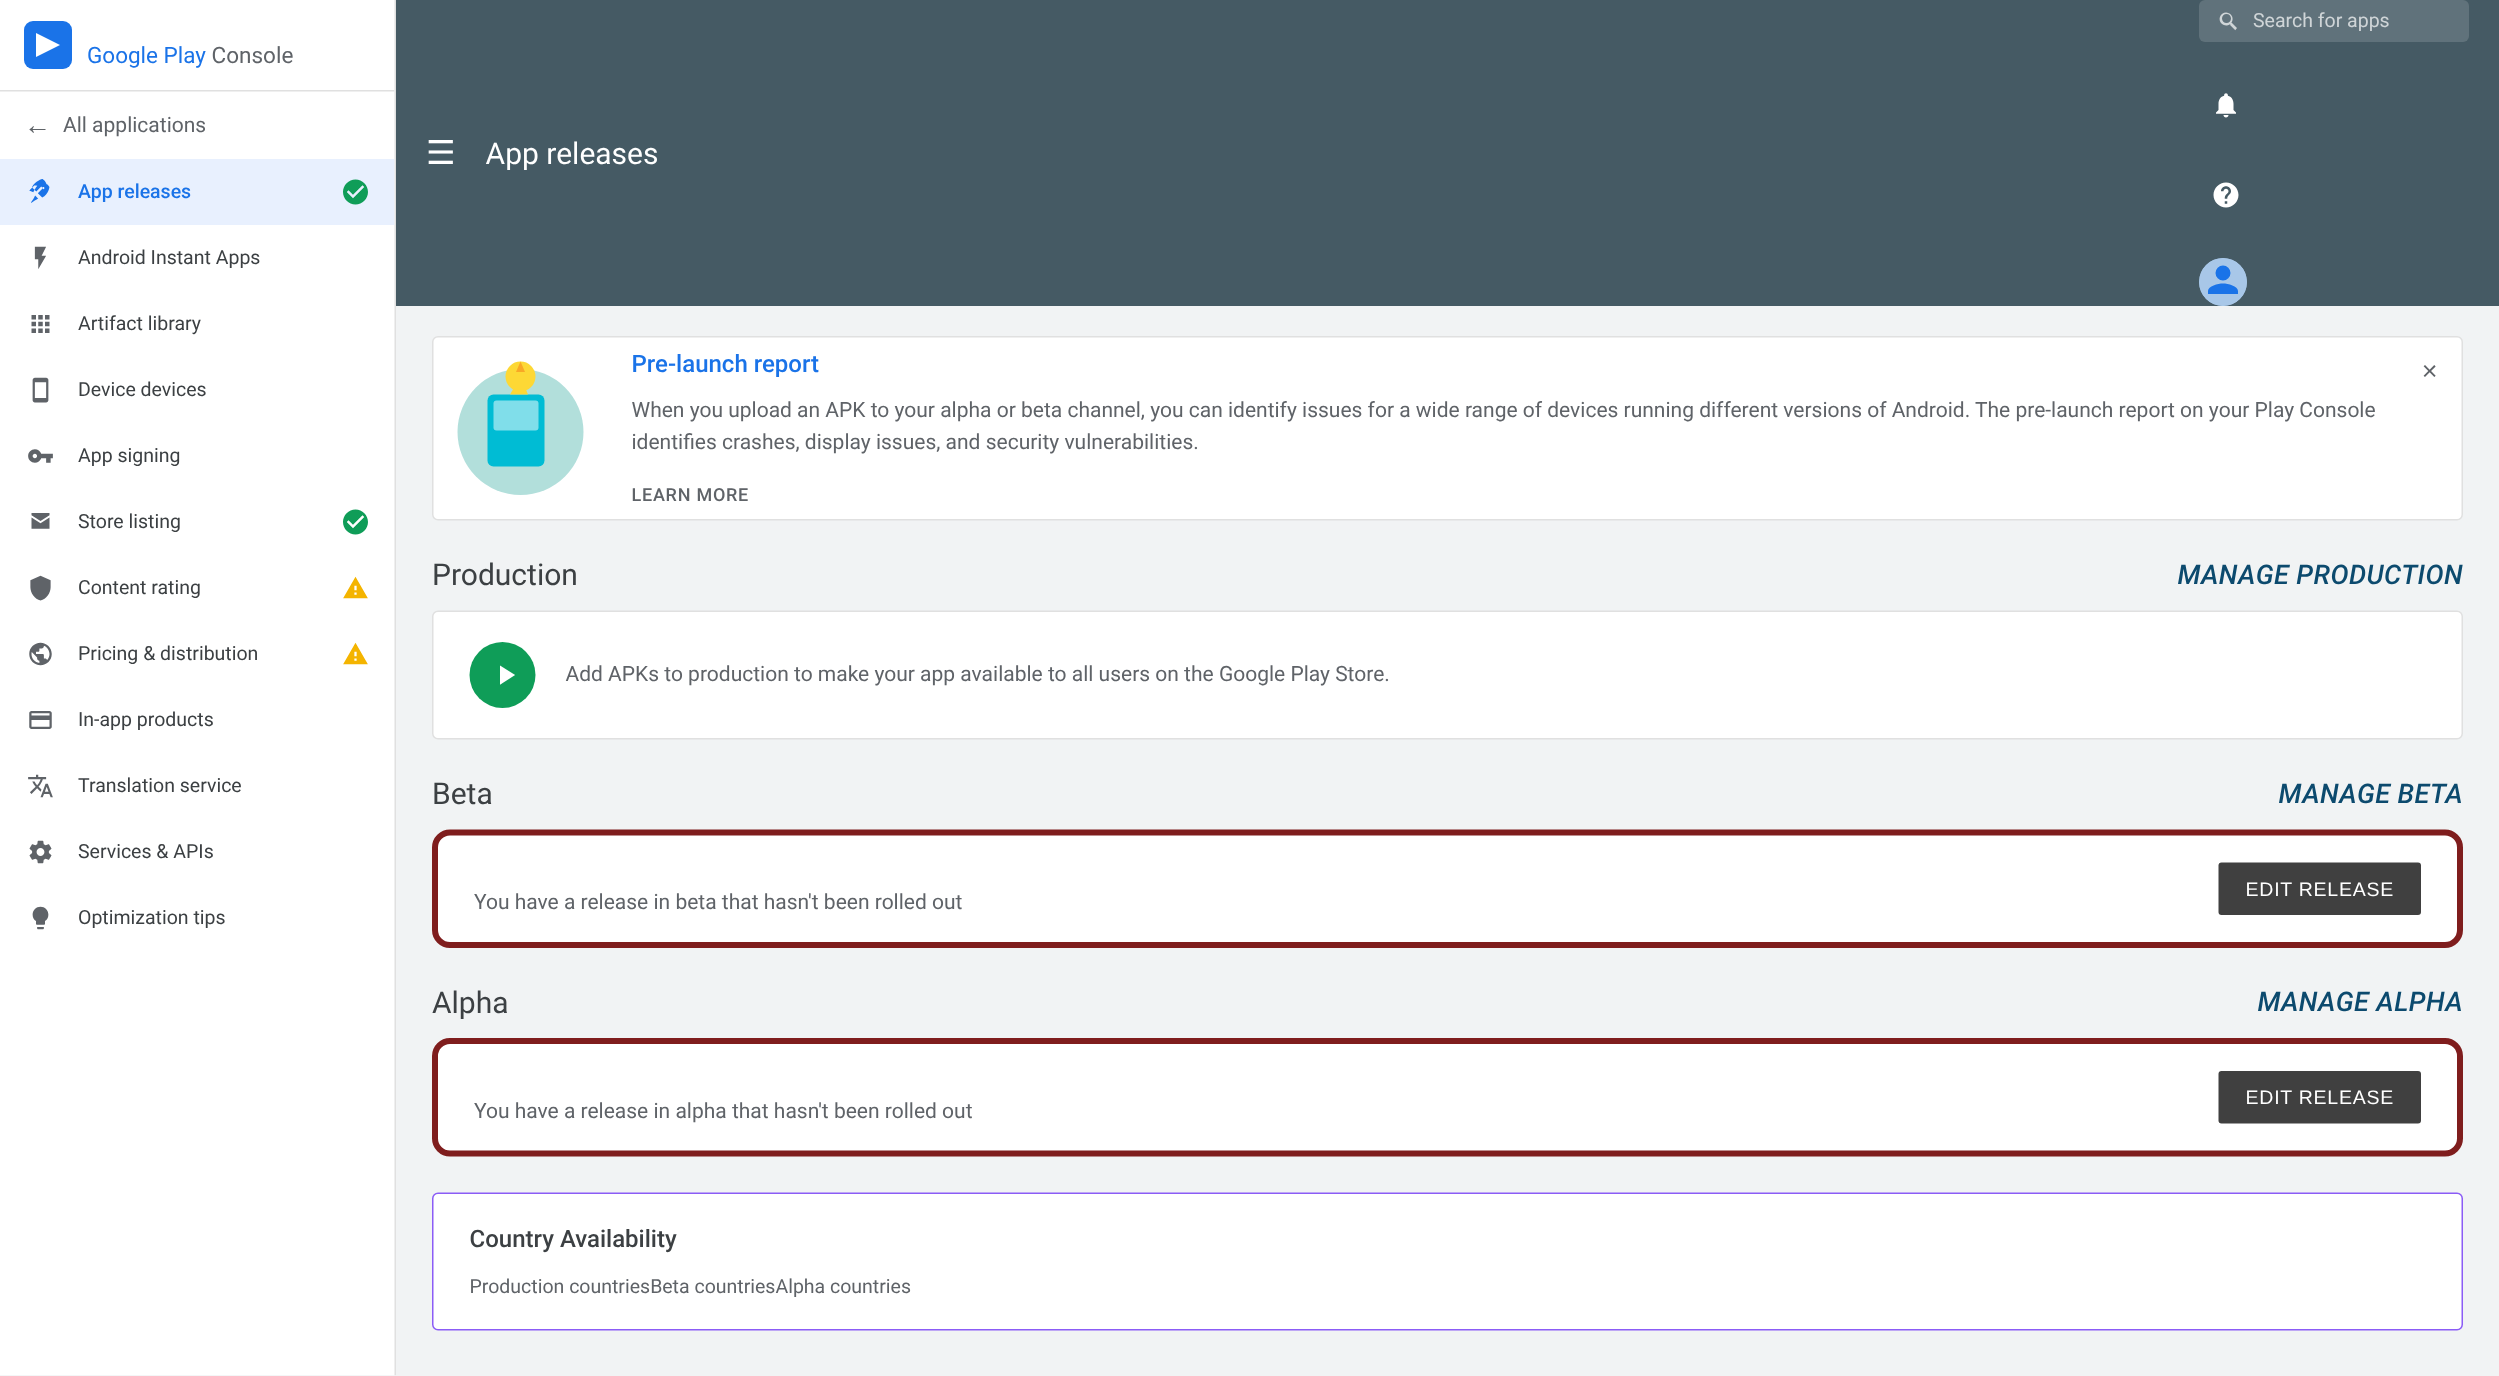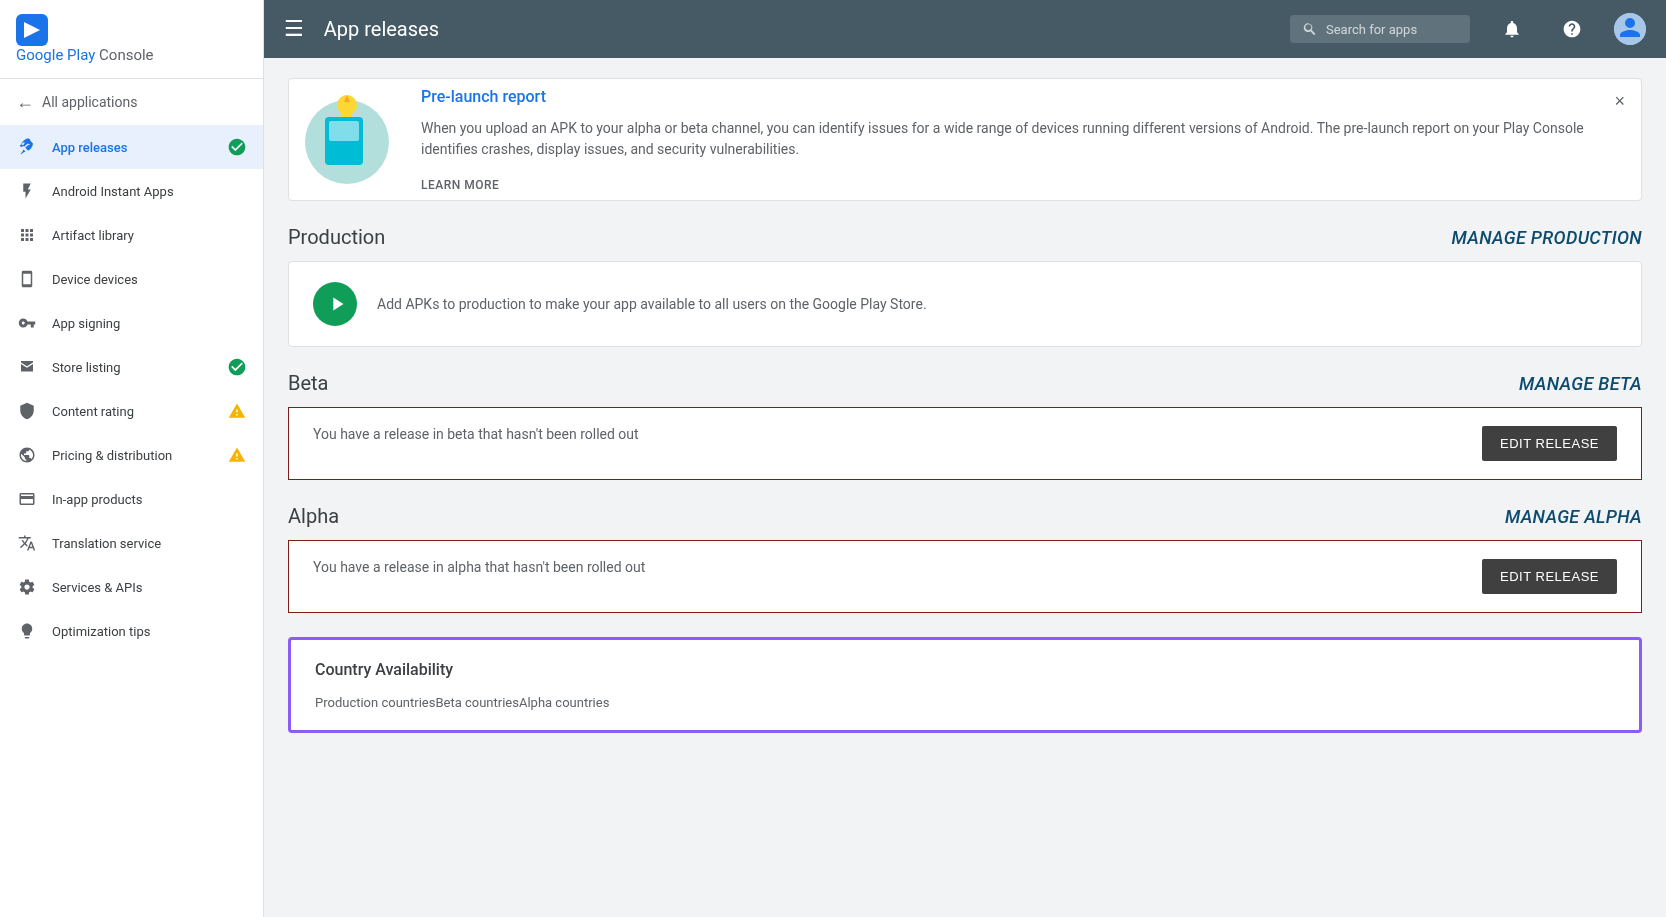--- a/index.html
+++ b/index.html
@@ -3,41 +3,41 @@
   <meta charset="utf-8">
   <style>
     * { box-sizing: border-box; margin: 0; padding: 0; }
     body { font-family: 'Roboto', Arial, sans-serif; font-size: 14px; background: #f1f3f4; color: #3c4043; }
 
     
     .app-layout { display: flex; height: 917px; width: 1666px; overflow: hidden; }
 
     
     .sidebar { width: 264px; background: #fff; border-right: 1px solid #e0e0e0; display: flex; flex-direction: column; flex-shrink: 0; overflow-y: auto; }
-    .sidebar-logo { display: flex; align-items: flex-start; padding: 14px 16px; border-bottom: 1px solid #e0e0e0; min-height: 58px; flex-direction: column; }
+    .sidebar-logo { display: flex; align-items: flex-end; padding: 14px 16px; border-bottom: 1px solid #e0e0e0; min-height: 58px; }
     .sidebar-logo-icon { width: 32px; height: 32px; margin-right: 10px; flex-shrink: 0; }
     .sidebar-back { display: flex; align-items: center; padding: 12px 16px; color: #5f6368; cursor: pointer; font-size: 14px; }
     .back-arrow { margin-right: 8px; font-size: 18px; }
     .sidebar-nav { flex: 1; }
     .nav-item { display: flex; align-items: center; padding: 10px 16px; cursor: pointer; color: #3c4043; font-size: 13px; position: relative; min-height: 44px; }
     .nav-item.active { background: #e8f0fe; color: #1a73e8; font-weight: 500; }
     .nav-item.active .nav-label { color: #1a73e8; }
     .nav-icon { width: 22px; height: 22px; margin-right: 14px; flex-shrink: 0; display: flex; align-items: center; justify-content: center; color: #5f6368; font-size: 16px; }
     .nav-item.active .nav-icon { color: #1a73e8; }
     .nav-label { flex: 1; }
     .nav-badge { margin-left: auto; width: 20px; height: 20px; display: flex; align-items: center; justify-content: center; }
 
     
     .main { flex: 1; display: flex; flex-direction: column; overflow: hidden; }
 
     
     .topbar { background: #455a64; color: #fff; display: flex; align-items: center; padding: 0 20px; min-height: 58px; flex-shrink: 0; }
     .topbar-menu { font-size: 22px; margin-right: 20px; cursor: pointer; color: #fff; }
     .topbar-title { font-size: 20px; font-weight: 400; color: #fff; flex: 1; }
-    .topbar-actions { display: flex; align-items: center; gap: 24px; }
+    .topbar-actions { display: flex; gap: 24px; flex-direction: column; }
     .search-box { display: flex; align-items: center; background: rgba(255,255,255,0.15); border-radius: 4px; padding: 6px 12px; color: rgba(255,255,255,0.7); font-size: 14px; cursor: pointer; min-width: 180px; }
     .search-box svg { margin-right: 8px; }
     .topbar-icon { color: #fff; font-size: 20px; cursor: pointer; width: 36px; height: 36px; display: flex; align-items: center; justify-content: center; border-radius: 50%; }
     .avatar { width: 32px; height: 32px; border-radius: 50%; background: #a8c7e8; display: flex; align-items: center; justify-content: center; font-size: 14px; color: #1a73e8; cursor: pointer; overflow: hidden; }
 
     
     .content { flex: 1; overflow-y: auto; padding: 20px 24px; background: #f1f3f4; }
 
     
     .prelaunch-card { background: #fff; border-radius: 4px; border: 1px solid #e0e0e0; padding: 8px; display: flex; align-items: flex-start; position: relative; margin-bottom: 24px; }
@@ -55,25 +55,25 @@
     .section-action { color: #0c4a6e; font-size: 18px; font-weight: 500; cursor: pointer; letter-spacing: 0.3px; text-transform: uppercase; font-style: italic; }
 
     
     .release-card { background: #fff; border-radius: 4px; border: 1px solid #e0e0e0; padding: 20px 24px; display: flex; align-items: center; }
     .play-icon { width: 44px; height: 44px; border-radius: 50%; background: #0f9d58; display: flex; align-items: center; justify-content: center; margin-right: 20px; flex-shrink: 0; }
     .play-icon svg { margin-left: 3px; }
     .release-text { flex: 1; font-size: 14px; color: #5f6368; }
     .edit-btn { background: #404040; color: #fff; border: none; padding: 10px 18px; font-size: 13px; font-weight: 500; letter-spacing: 0.5px; cursor: pointer; border-radius: 2px; text-transform: uppercase; }
 
     
-    .beta-card { background: #fff; border-radius: 0; border: 1px solid #7f1d1d; padding: 18px 24px; display: flex; align-items: flex-start; }
+    .beta-card { background: #fff; border-radius: 12px; border: 4px solid #7f1d1d; padding: 18px 24px; display: flex; align-items: flex-end; }
     .beta-text { flex: 1; font-size: 14px; color: #5f6368; }
 
     
-    .country-card { background: #fff; border-radius: 4px; border: 3px solid #8b5cf6; padding: 20px 24px; }
+    .country-card { background: #fff; border-radius: 4px; border: 1px solid #8b5cf6; padding: 20px 24px; }
     .country-title { font-size: 16px; font-weight: 500; margin-bottom: 16px; color: #3c4043; }
     .country-cols { display: flex; }
     .country-col-label { font-size: 13px; color: #5f6368; }
   </style>
 </head>
 <body>
 
 <div class="app-layout">
 
   <aside class="sidebar">

